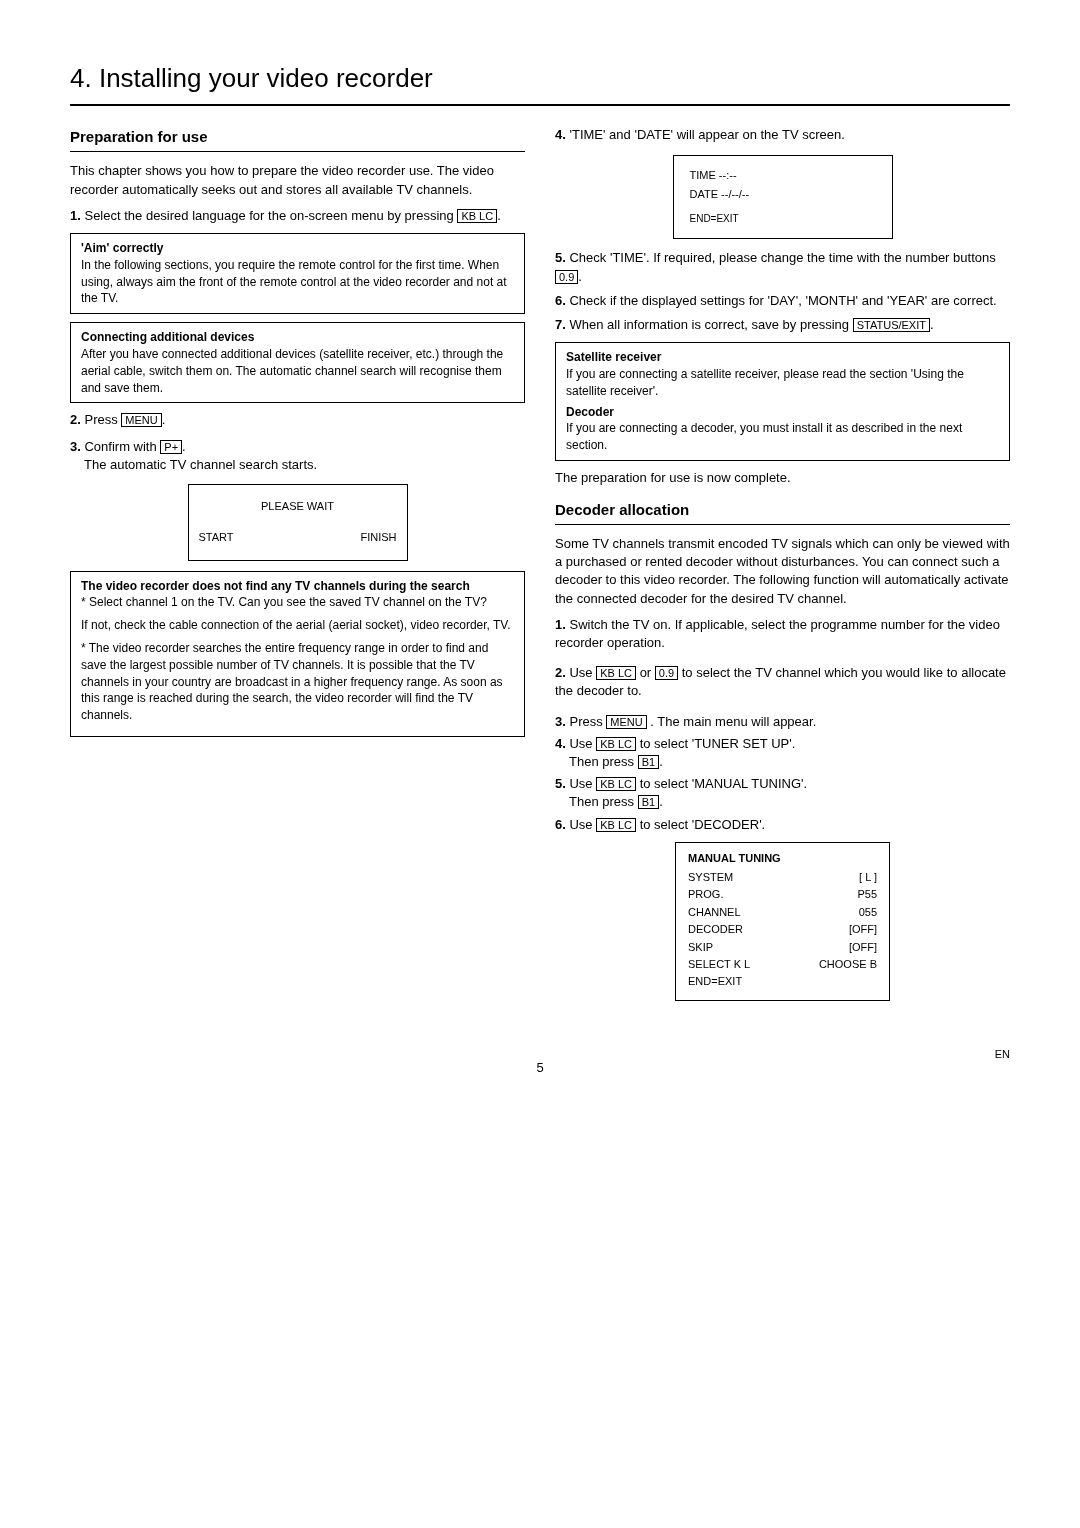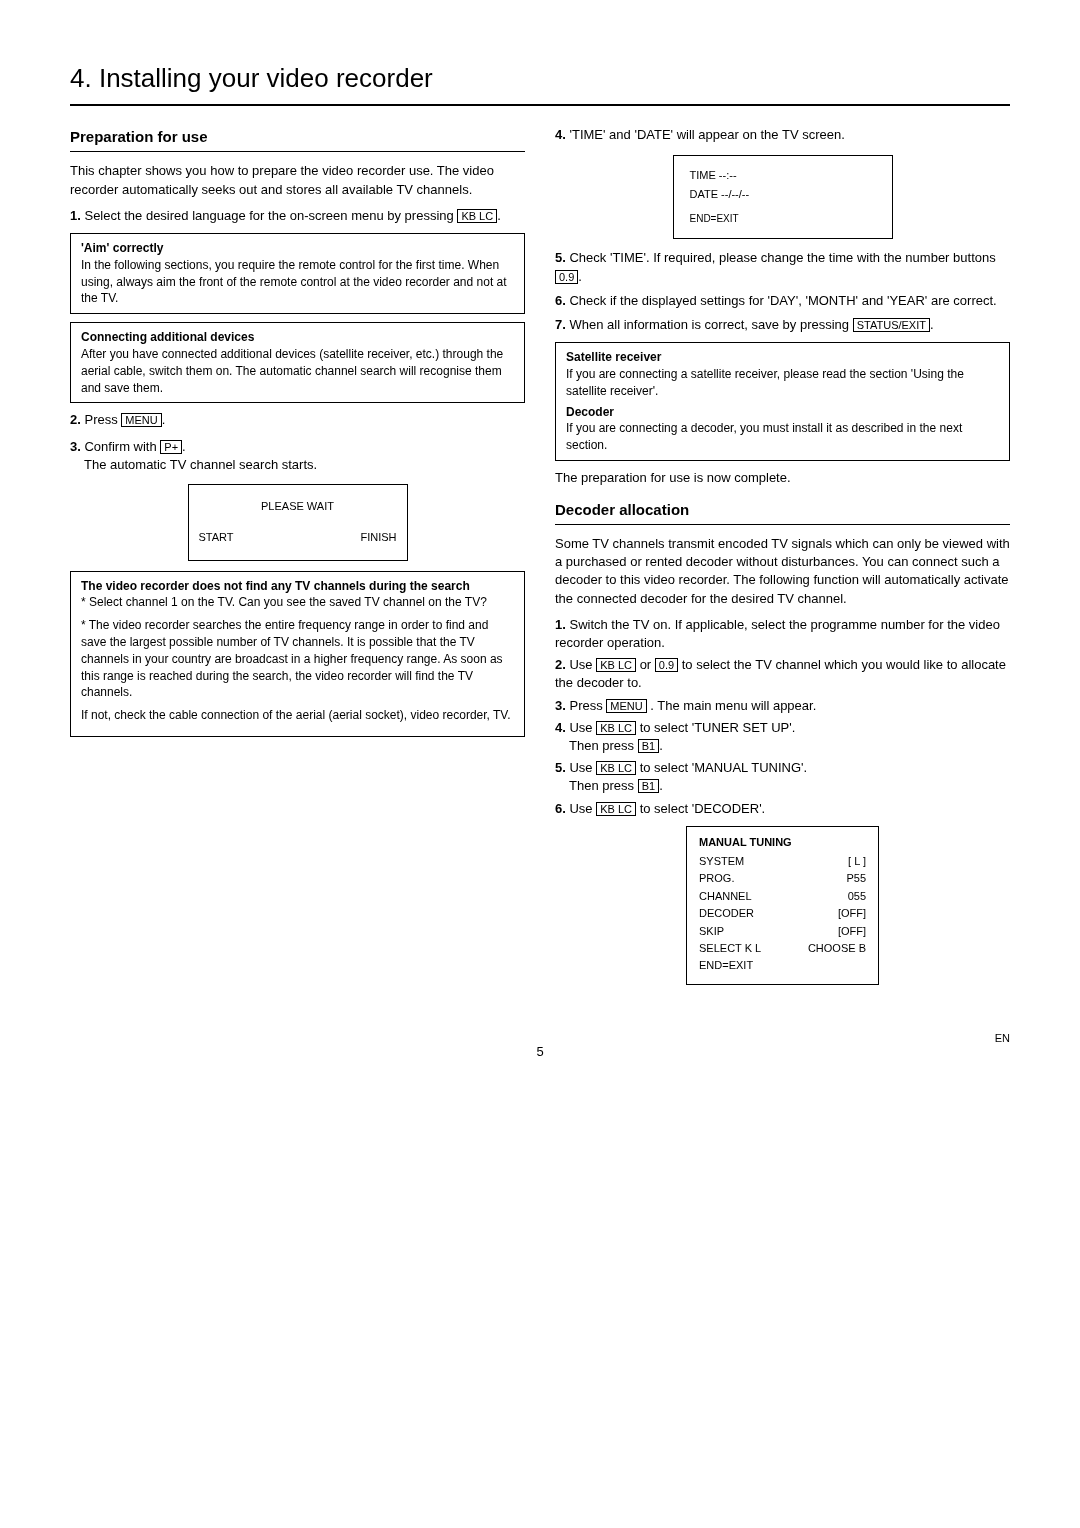--- a/index.html
+++ b/index.html
@@ -72,21 +72,21 @@
       font-size: 11px;
       background: #fff;
       text-align: center;
     }
     .screen-wait .wait-title { text-align: center; margin-bottom: 16px; font-size: 11px; }
     .screen-wait .wait-row { display: flex; justify-content: space-between; font-size: 11px; }
     .manual-tuning-box {
       border: 1px solid #000;
       padding: 8px 12px;
       margin: 8px auto;
-      width: 193px;
+      width: 215px;
       font-size: 11px;
     }
     .mt-title { font-weight: bold; margin-bottom: 4px; }
     .mt-row { display: flex; justify-content: space-between; margin-bottom: 2px; }
     .mt-row-label { min-width: 90px; }
     .bold { font-weight: bold; }
     .page-num {
       text-align: center;
       margin-top: 30px;
       font-size: 13px;
@@ -146,22 +146,22 @@
       <div class="wait-title">PLEASE WAIT</div>
       <div class="wait-row">
         <span>START</span>
         <span>FINISH</span>
       </div>
     </div>
 
     <div class="note-box">
       <div class="note-title">The video recorder does not find any TV channels during the search</div>
       <p class="sub-note">* Select channel 1 on the TV. Can you see the saved TV channel on the TV?</p>
+      <p class="sub-note">If not, check the cable connection of the aerial (aerial socket), video recorder, TV.</p>
       <p class="sub-note">* The video recorder searches the entire frequency range in order to find and save the largest possible number of TV channels. It is possible that the TV channels in your country are broadcast in a higher frequency range. As soon as this range is reached during the search, the video recorder will find the TV channels.</p>
-      <p class="sub-note">If not, check the cable connection of the aerial (aerial socket), video recorder, TV.</p>
     </div>
   </div>
 
   <div class="col-right">
 
     <p>
       <span class="bold">4.</span>
       <span>'TIME' and 'DATE' will appear on the TV screen.</span>
     </p>
 
@@ -197,21 +197,21 @@
 
     <h2 class="section-title">Decoder allocation</h2>
 
     <p style="margin-bottom:8px;">Some TV channels transmit encoded TV signals which can only be viewed with a purchased or rented decoder without disturbances. You can connect such a decoder to this video recorder. The following function will automatically activate the connected decoder for the desired TV channel.</p>
 
     <div style="margin:4px 0;">
       <span class="bold">1.</span>
       <span>Switch the TV on. If applicable, select the programme number for the video recorder operation.</span>
     </div>
 
-    <div style="margin:4px 0;">
+    <div style="margin:12px 0;">
       <span class="bold">2.</span>
       <span>Use</span>
       <kbd>KB  LC</kbd>
       <span> or </span>
       <kbd>0.9</kbd>
       <span>to select the TV channel which you would like to allocate the decoder to.</span>
     </div>
 
     <div style="margin:4px 0;">
       <span class="bold">3.</span>

